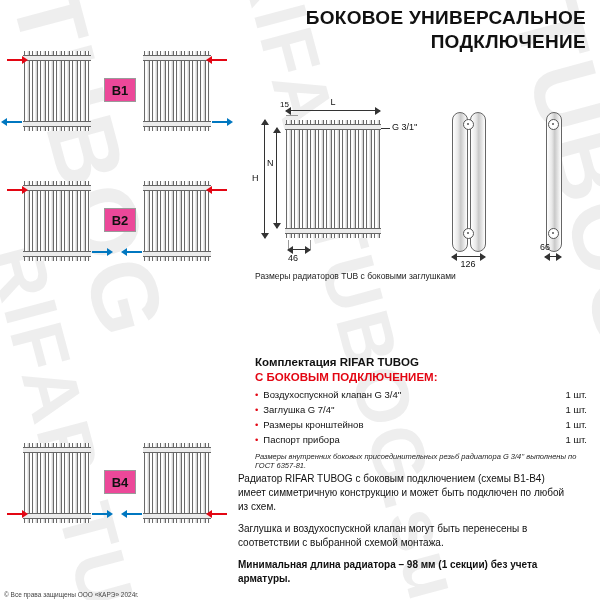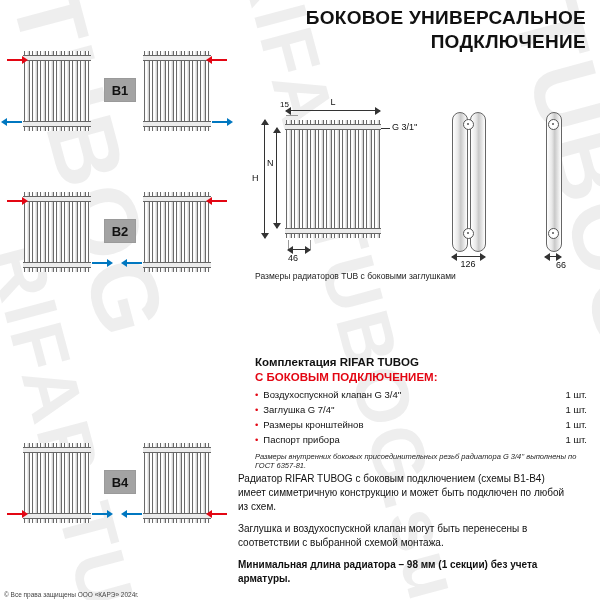--- a/index.html
+++ b/index.html
@@ -28,21 +28,21 @@
   .radiator::before,.radiator::after{content:"";position:absolute;left:-1px;right:-1px;height:4px;
       background:#ececec;border-top:1px solid #666;border-bottom:1px solid #666;}
   .radiator::before{top:4px;}
   .radiator::after{bottom:4px;}
 
   
   .scheme-row{position:absolute;left:8px;width:222px;height:92px;}
   .rad-wrap{position:absolute;top:6px;width:66px;height:80px;}
   .scheme-label{position:absolute;left:96px;top:33px;width:30px;height:22px;
       border:1px solid #9a9a9a;display:flex;align-items:center;justify-content:center;
-      font-weight:bold;font-size:13px;background:#a3a3a3;}
+      font-weight:bold;font-size:13px;background:#ec4899;}
   .arrow{position:absolute;width:15px;height:2px;background:currentColor;}
   .supply{color:#e30613;}
   .return{color:#0077c0;}
   .arrow::after{content:"";position:absolute;top:-3px;width:0;height:0;
       border-top:4px solid transparent;border-bottom:4px solid transparent;}
   .dir-right::after{right:-6px;border-left:6px solid currentColor;}
   .dir-left::after{left:-6px;border-right:6px solid currentColor;}
 
   
   .dline-h{position:absolute;height:0;border-top:1px solid #333;}
@@ -101,21 +101,21 @@
         <span class="arrow return dir-left" style="left:-17px;bottom:8px"></span>
       </div>
       <div class="scheme-label">B1</div>
       <div class="rad-wrap" style="left:136px">
         <div class="radiator" style="width:66px;height:80px"></div>
         <span class="arrow supply dir-left" style="right:-17px;top:8px"></span>
         <span class="arrow return dir-right" style="right:-17px;bottom:8px"></span>
       </div>
     </div>
 
-    <div class="scheme-row" style="top:186px">
+    <div class="scheme-row" style="top:175px">
       <div class="rad-wrap" style="left:16px">
         <div class="radiator" style="width:66px;height:80px"></div>
         <span class="arrow supply dir-right" style="left:-17px;top:8px"></span>
         <span class="arrow return dir-right" style="right:-17px;bottom:8px"></span>
       </div>
       <div class="scheme-label">B2</div>
       <div class="rad-wrap" style="left:136px">
         <div class="radiator" style="width:66px;height:80px"></div>
         <span class="arrow supply dir-left" style="right:-17px;top:8px"></span>
         <span class="arrow return dir-left" style="left:-17px;bottom:8px"></span>
@@ -185,21 +185,21 @@
       </div>
 
       <div>
         <div class="capsule" style="left:546px;top:112px;width:14px;height:138px"></div>
         <div class="boss" style="left:548px;top:119px"></div>
         <div class="boss" style="left:548px;top:228px"></div>
         <div class="dline-h" style="left:545px;top:256px;width:16px">
             <i class="ah ah-l"></i>
             <i class="ah ah-r"></i>
           </div>
-        <div class="dlabel" style="left:540px;top:260px;width:26px;text-align:right">66</div>
+        <div class="dlabel" style="left:540px;top:242px;width:26px;text-align:left">66</div>
       </div>
 
       <div class="caption">Размеры радиаторов TUB с боковыми заглушками</div>
     </div>
 
     <div class="kit">
       <div class="kit-title">Комплектация RIFAR TUBOG</div>
       <div class="kit-sub">С БОКОВЫМ ПОДКЛЮЧЕНИЕМ:</div>
 
       <div class="kit-item">

